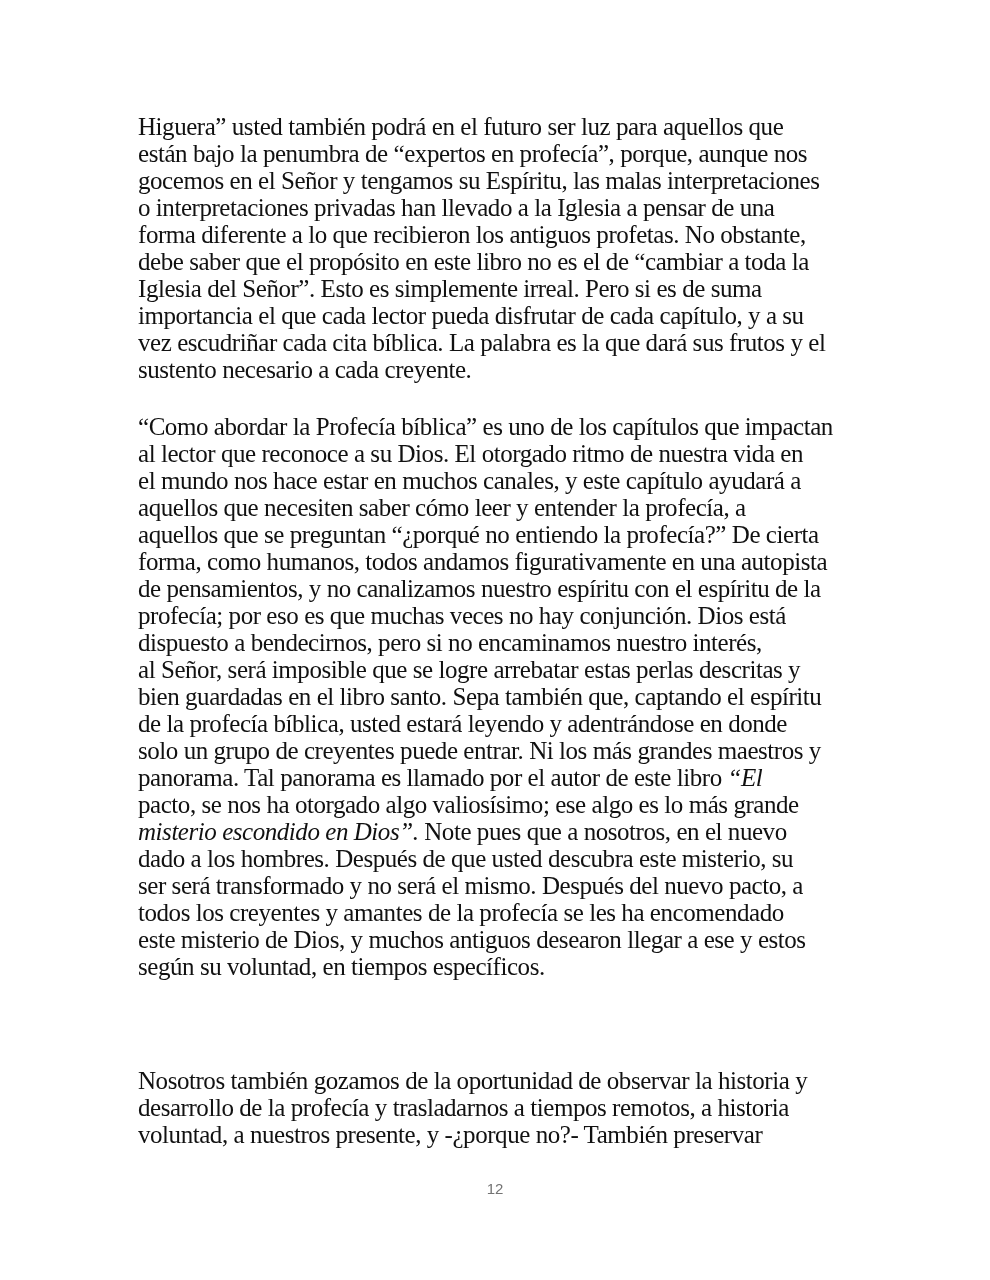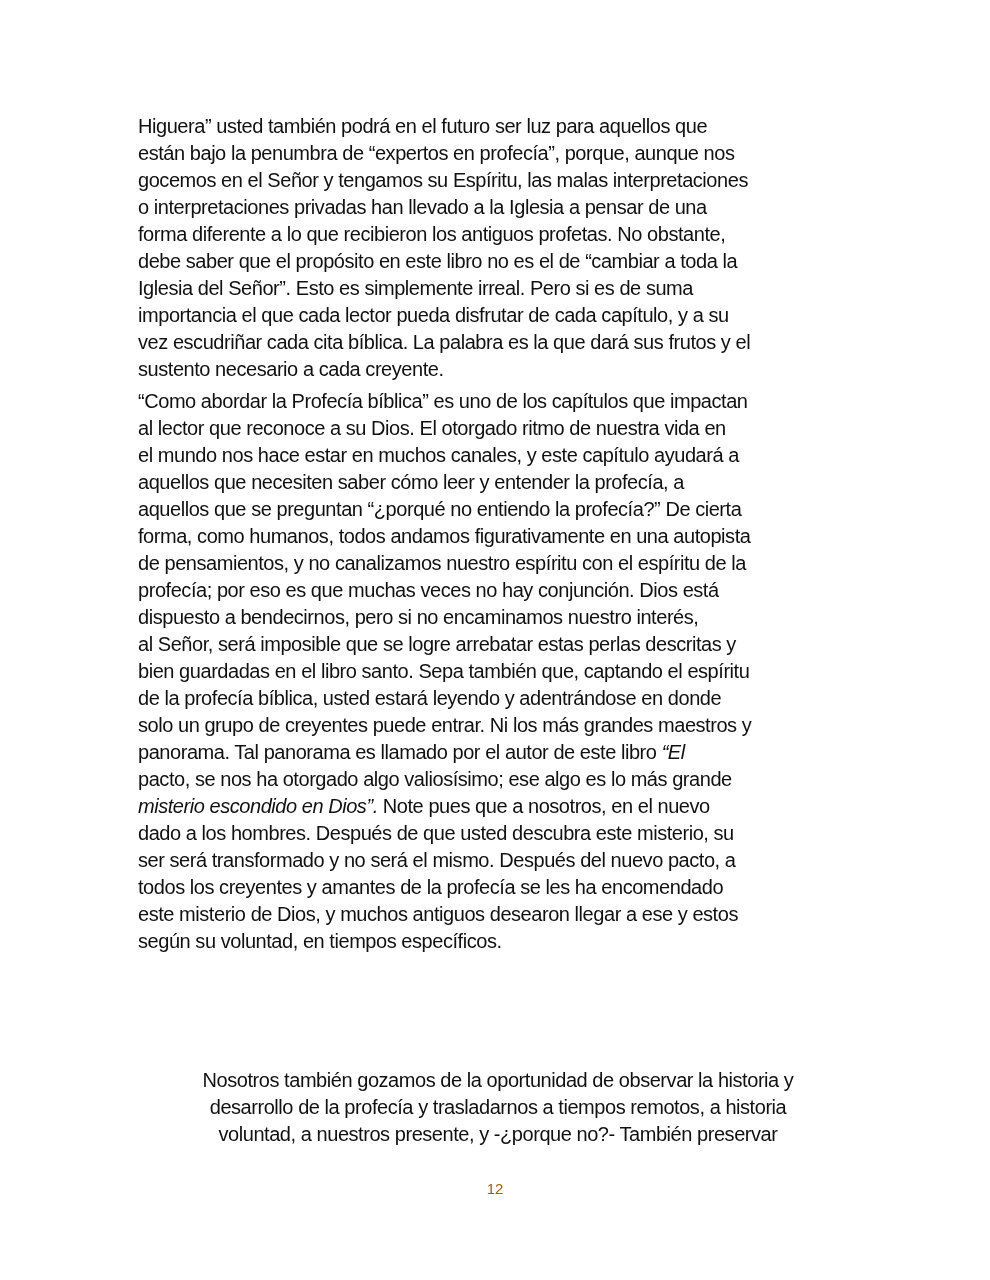--- a/index.html
+++ b/index.html
@@ -2,36 +2,36 @@
 <html><head>
 <meta charset="utf-8">
 <style>
   html, body { margin: 0; padding: 0; background: #ffffff; }
   body { width: 990px; height: 1280px; position: relative; overflow: hidden; }
   .page {
     position: absolute; left: 0; top: 0; width: 990px; height: 1280px; background: #ffffff;
   }
   .text-block {
     position: absolute; left: 138px; width: 720px;
-    font-family: Liberation Sans, sans-serif;
-    font-size: 20px;
+    font-family: Liberation Serif, serif;
+    font-size: 25px;
     line-height: 27px;
     color: #111111;
     letter-spacing: -0.45px;
     word-spacing: 0px;
   }
   .para { margin: 0; white-space: nowrap; }
   .line { display: block; height: 27px; }
   .para1 { position: absolute; top: 113px; }
-  .para2 { position: absolute; top: 388px; }
-  .para3 { position: absolute; top: 1067px; text-align: center; }
+  .para2 { position: absolute; top: 413px; }
+  .para3 { position: absolute; top: 1067px; }
   .it { font-style: italic; }
   .page-number {
     position: absolute; top: 1180px; left: 0; width: 990px; text-align: center;
-    font-family: "Liberation Sans", sans-serif; font-size: 15px; color: #a16207;
+    font-family: "Liberation Sans", sans-serif; font-size: 15px; color: #737373;
   }
 </style>
 </head>
 <body>
 
 <div class="page">
   <div class="text-block para1">
     <p class="para">
       <span class="line">Higuera”  usted también podrá en el futuro ser luz para aquellos que</span>
       <span class="line">están bajo la penumbra de “expertos en profecía”, porque, aunque nos</span>

